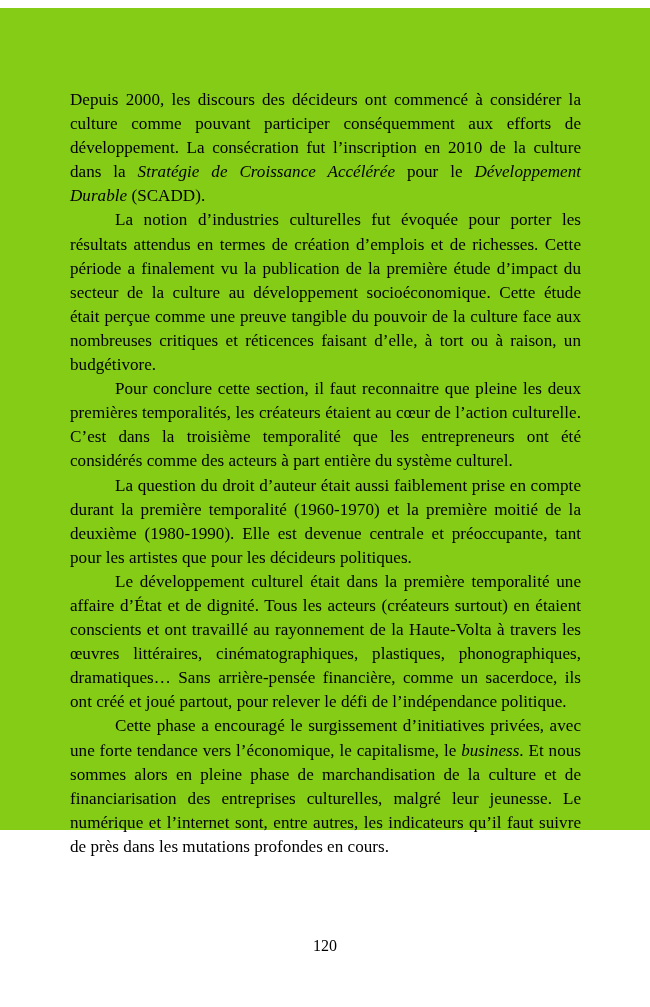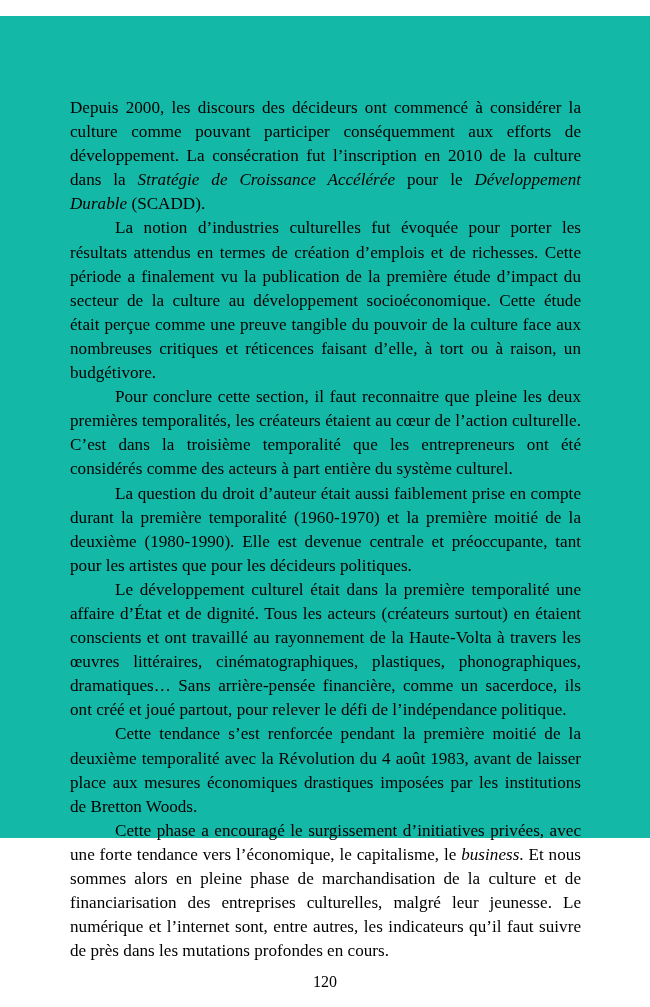--- a/index.html
+++ b/index.html
@@ -11,24 +11,24 @@
     width: 650px;
     height: 1007px;
     position: relative;
     font-family: "Liberation Serif", "DejaVu Serif", serif;
     color: #000000;
     overflow: hidden;
   }
   .page {
     position: absolute;
     left: 0;
-    top: 16px;
+    top: 8px;
     width: 650px;
     height: 822px;
-    background: #14b8a6;
+    background: #84cc16;
   }
   .text-column {
     position: absolute;
     left: 70px;
     top: 80px;
     width: 511px;
   }
   .para {
     margin: 0;
     font-size: 17.1px;
@@ -50,33 +50,31 @@
   .page-number {
     position: absolute;
     left: 0;
     top: 928px;
     width: 650px;
     text-align: center;
     font-size: 16px;
     line-height: 20px;
     font-family: "Liberation Serif", "DejaVu Serif", serif;
     color: #000000;
-    margin-top: 28px;
   }
 </style>
 </head>
 <body>
 
 <div class="page">
 
   <div class="text-column">
       <p class="para first"><span>Depuis 2000, les discours des décideurs ont commencé à considérer la culture comme pouvant participer conséquemment aux efforts de développement. La consécration fut l’inscription en 2010 de la culture dans la </span><em>Stratégie de Croissance Accélérée</em><span> pour le </span><em>Développement Durable</em><span> (SCADD).</span></p>
       <p class="para"><span>La notion d’industries culturelles fut évoquée pour porter les résultats attendus en termes de création d’emplois et de richesses. Cette période a finalement vu la publication de la première étude d’impact du secteur de la culture au développement socioéconomique. Cette étude était perçue comme une preuve tangible du pouvoir de la culture face aux nombreuses critiques et réticences faisant d’elle, à tort ou à raison, un budgétivore.</span></p>
       <p class="para"><span>Pour conclure cette section, il faut reconnaitre que pleine les deux premières temporalités, les créateurs étaient au cœur de l’action culturelle. C’est dans la troisième temporalité que les entrepreneurs ont été considérés comme des acteurs à part entière du système culturel.</span></p>
       <p class="para"><span>La question du droit d’auteur était aussi faiblement prise en compte durant la première temporalité (1960-1970) et la première moitié de la deuxième (1980-1990). Elle est devenue centrale et préoccupante, tant pour les artistes que pour les décideurs politiques.</span></p>
       <p class="para"><span>Le développement culturel était dans la première temporalité une affaire d’État et de dignité. Tous les acteurs (créateurs surtout) en étaient conscients et ont travaillé au rayonnement de la Haute-Volta à travers les œuvres littéraires, cinématographiques, plastiques, phonographiques, dramatiques… Sans arrière-pensée financière, comme un sacerdoce, ils ont créé et joué partout, pour relever le défi de l’indépendance politique.</span></p>
-      <p class="para"><span>Cette tendance s’est renforcée pendant la première moitié de la deuxième temporalité avec la Révolution du 4 août 1983, avant de laisser place aux mesures économiques drastiques imposées par les institutions de Bretton Woods.</span></p>
       <p class="para"><span>Cette phase a encouragé le surgissement d’initiatives privées, avec une forte tendance vers l’économique, le capitalisme, le </span><em>business</em><span>. Et nous sommes alors en pleine phase de marchandisation de la culture et de financiarisation des entreprises culturelles, malgré leur jeunesse. Le numérique et l’internet sont, entre autres, les indicateurs qu’il faut suivre de près dans les mutations profondes en cours.</span></p>
     </div>
 
   <div class="page-number">120</div>
 
 </div>
 
 </body></html>

